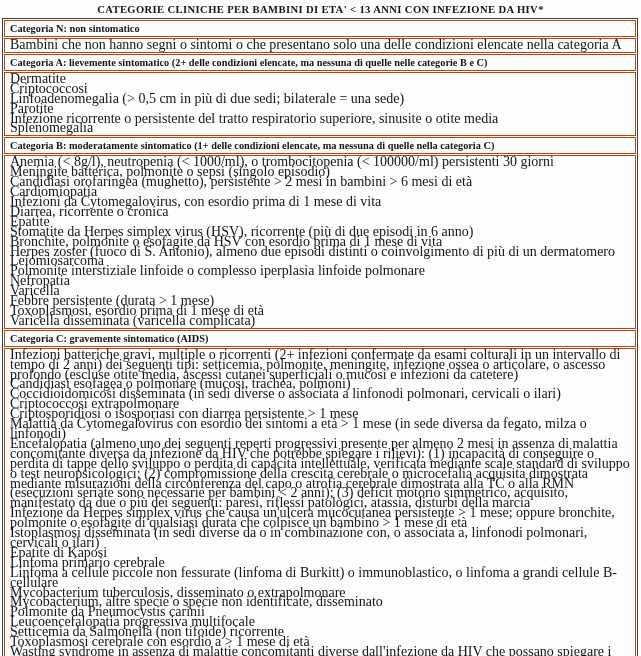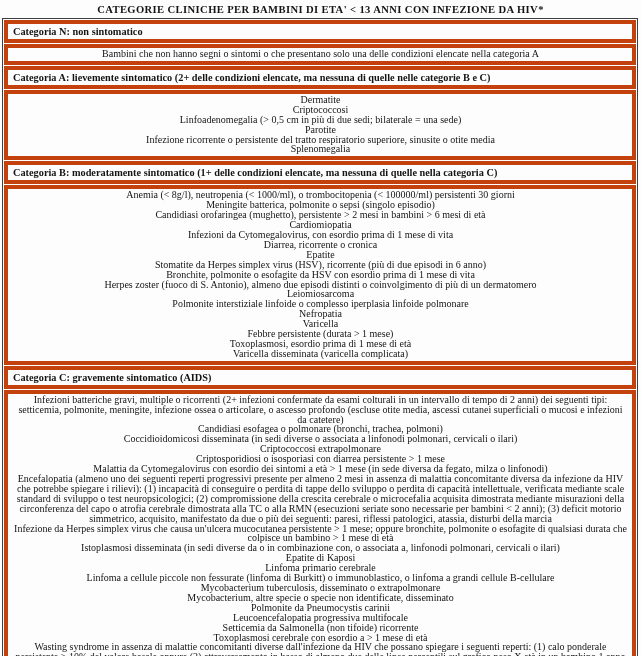--- a/index.html
+++ b/index.html
@@ -22,35 +22,34 @@
   table.cat-table {
     border-collapse: separate;
     border-spacing: 1px;
     border: 1px solid #3f3f3f;
     margin: 3px 2px 0 2px;
     width: 636px;
     table-layout: fixed;
     background: #fdfdfd;
   }
   td {
-    border: 4px solid #c2410c;
+    border: 1px solid #c2410c;
     vertical-align: top;
     word-wrap: break-word;
   }
   td.hdr {
     font-weight: bold;
     font-size: 10.3px;
     line-height: 11px;
     padding: 2px 4px 2px 5px;
   }
   td.items {
-    font-size: 10px;
+    font-size: 14px;
     line-height: 9.9px;
     padding: 1px 4px 2px 5px;
-    text-align: center;
   }
   td.items .line { min-height: 9.9px; }
   td.foot {
     font-size: 12px;
     line-height: 10.2px;
     padding: 1px 4px 2px 5px;
   }
 </style>
 </head>
 <body>
@@ -103,21 +102,21 @@
           <div class="line">Toxoplasmosi, esordio prima di 1 mese di età</div>
           <div class="line">Varicella disseminata (varicella complicata)</div>
         </td>
     </tr>
     <tr>
       <td class="hdr">Categoria C: gravemente sintomatico (AIDS)</td>
     </tr>
     <tr>
       <td class="items">
           <div class="line">Infezioni batteriche gravi, multiple o ricorrenti (2+  infezioni confermate da esami colturali in un intervallo di tempo di 2 anni) dei seguenti tipi: setticemia, polmonite, meningite, infezione ossea o articolare, o ascesso profondo (escluse otite media, ascessi cutanei superficiali o mucosi e infezioni da catetere)</div>
-          <div class="line">Candidiasi esofagea o polmonare (bronchi, trachea, polmoni)</div>
+          <div class="line">Candidiasi esofagea o polmonare (mucosi, trachea, polmoni)</div>
           <div class="line">Coccidioidomicosi disseminata (in sedi diverse o associata a linfonodi polmonari, cervicali o ilari)</div>
           <div class="line">Criptococcosi extrapolmonare</div>
           <div class="line">Criptosporidiosi o isosporiasi con diarrea persistente &gt; 1 mese</div>
           <div class="line">Malattia da Cytomegalovirus con esordio dei sintomi a età &gt; 1 mese (in sede diversa da fegato, milza o linfonodi)</div>
           <div class="line">Encefalopatia (almeno uno dei seguenti reperti progressivi presente per almeno 2 mesi in assenza di malattia concomitante diversa da infezione da HIV che potrebbe spiegare i rilievi): (1) incapacità di conseguire o perdita di tappe dello sviluppo o perdita di capacità intellettuale, verificata mediante scale standard di sviluppo o test neuropsicologici; (2) compromissione della crescita cerebrale o microcefalia acquisita dimostrata mediante misurazioni della circonferenza del capo o atrofia cerebrale dimostrata alla TC o alla RMN (esecuzioni seriate sono necessarie per bambini &lt; 2 anni); (3) deficit motorio simmetrico, acquisito, manifestato da due o più dei seguenti: paresi, riflessi patologici, atassia, disturbi della marcia</div>
           <div class="line">Infezione da Herpes simplex virus che causa un'ulcera mucocutanea persistente &gt; 1 mese; oppure bronchite, polmonite o esofagite di qualsiasi durata che colpisce un bambino &gt; 1 mese di età</div>
           <div class="line">Istoplasmosi disseminata (in sedi diverse da o in combinazione con, o associata a, linfonodi polmonari, cervicali o ilari)</div>
           <div class="line">Epatite di Kaposi</div>
           <div class="line">Linfoma primario cerebrale</div>
           <div class="line">Linfoma a cellule piccole non fessurate (linfoma di Burkitt) o immunoblastico, o linfoma a grandi cellule B-cellulare</div>

